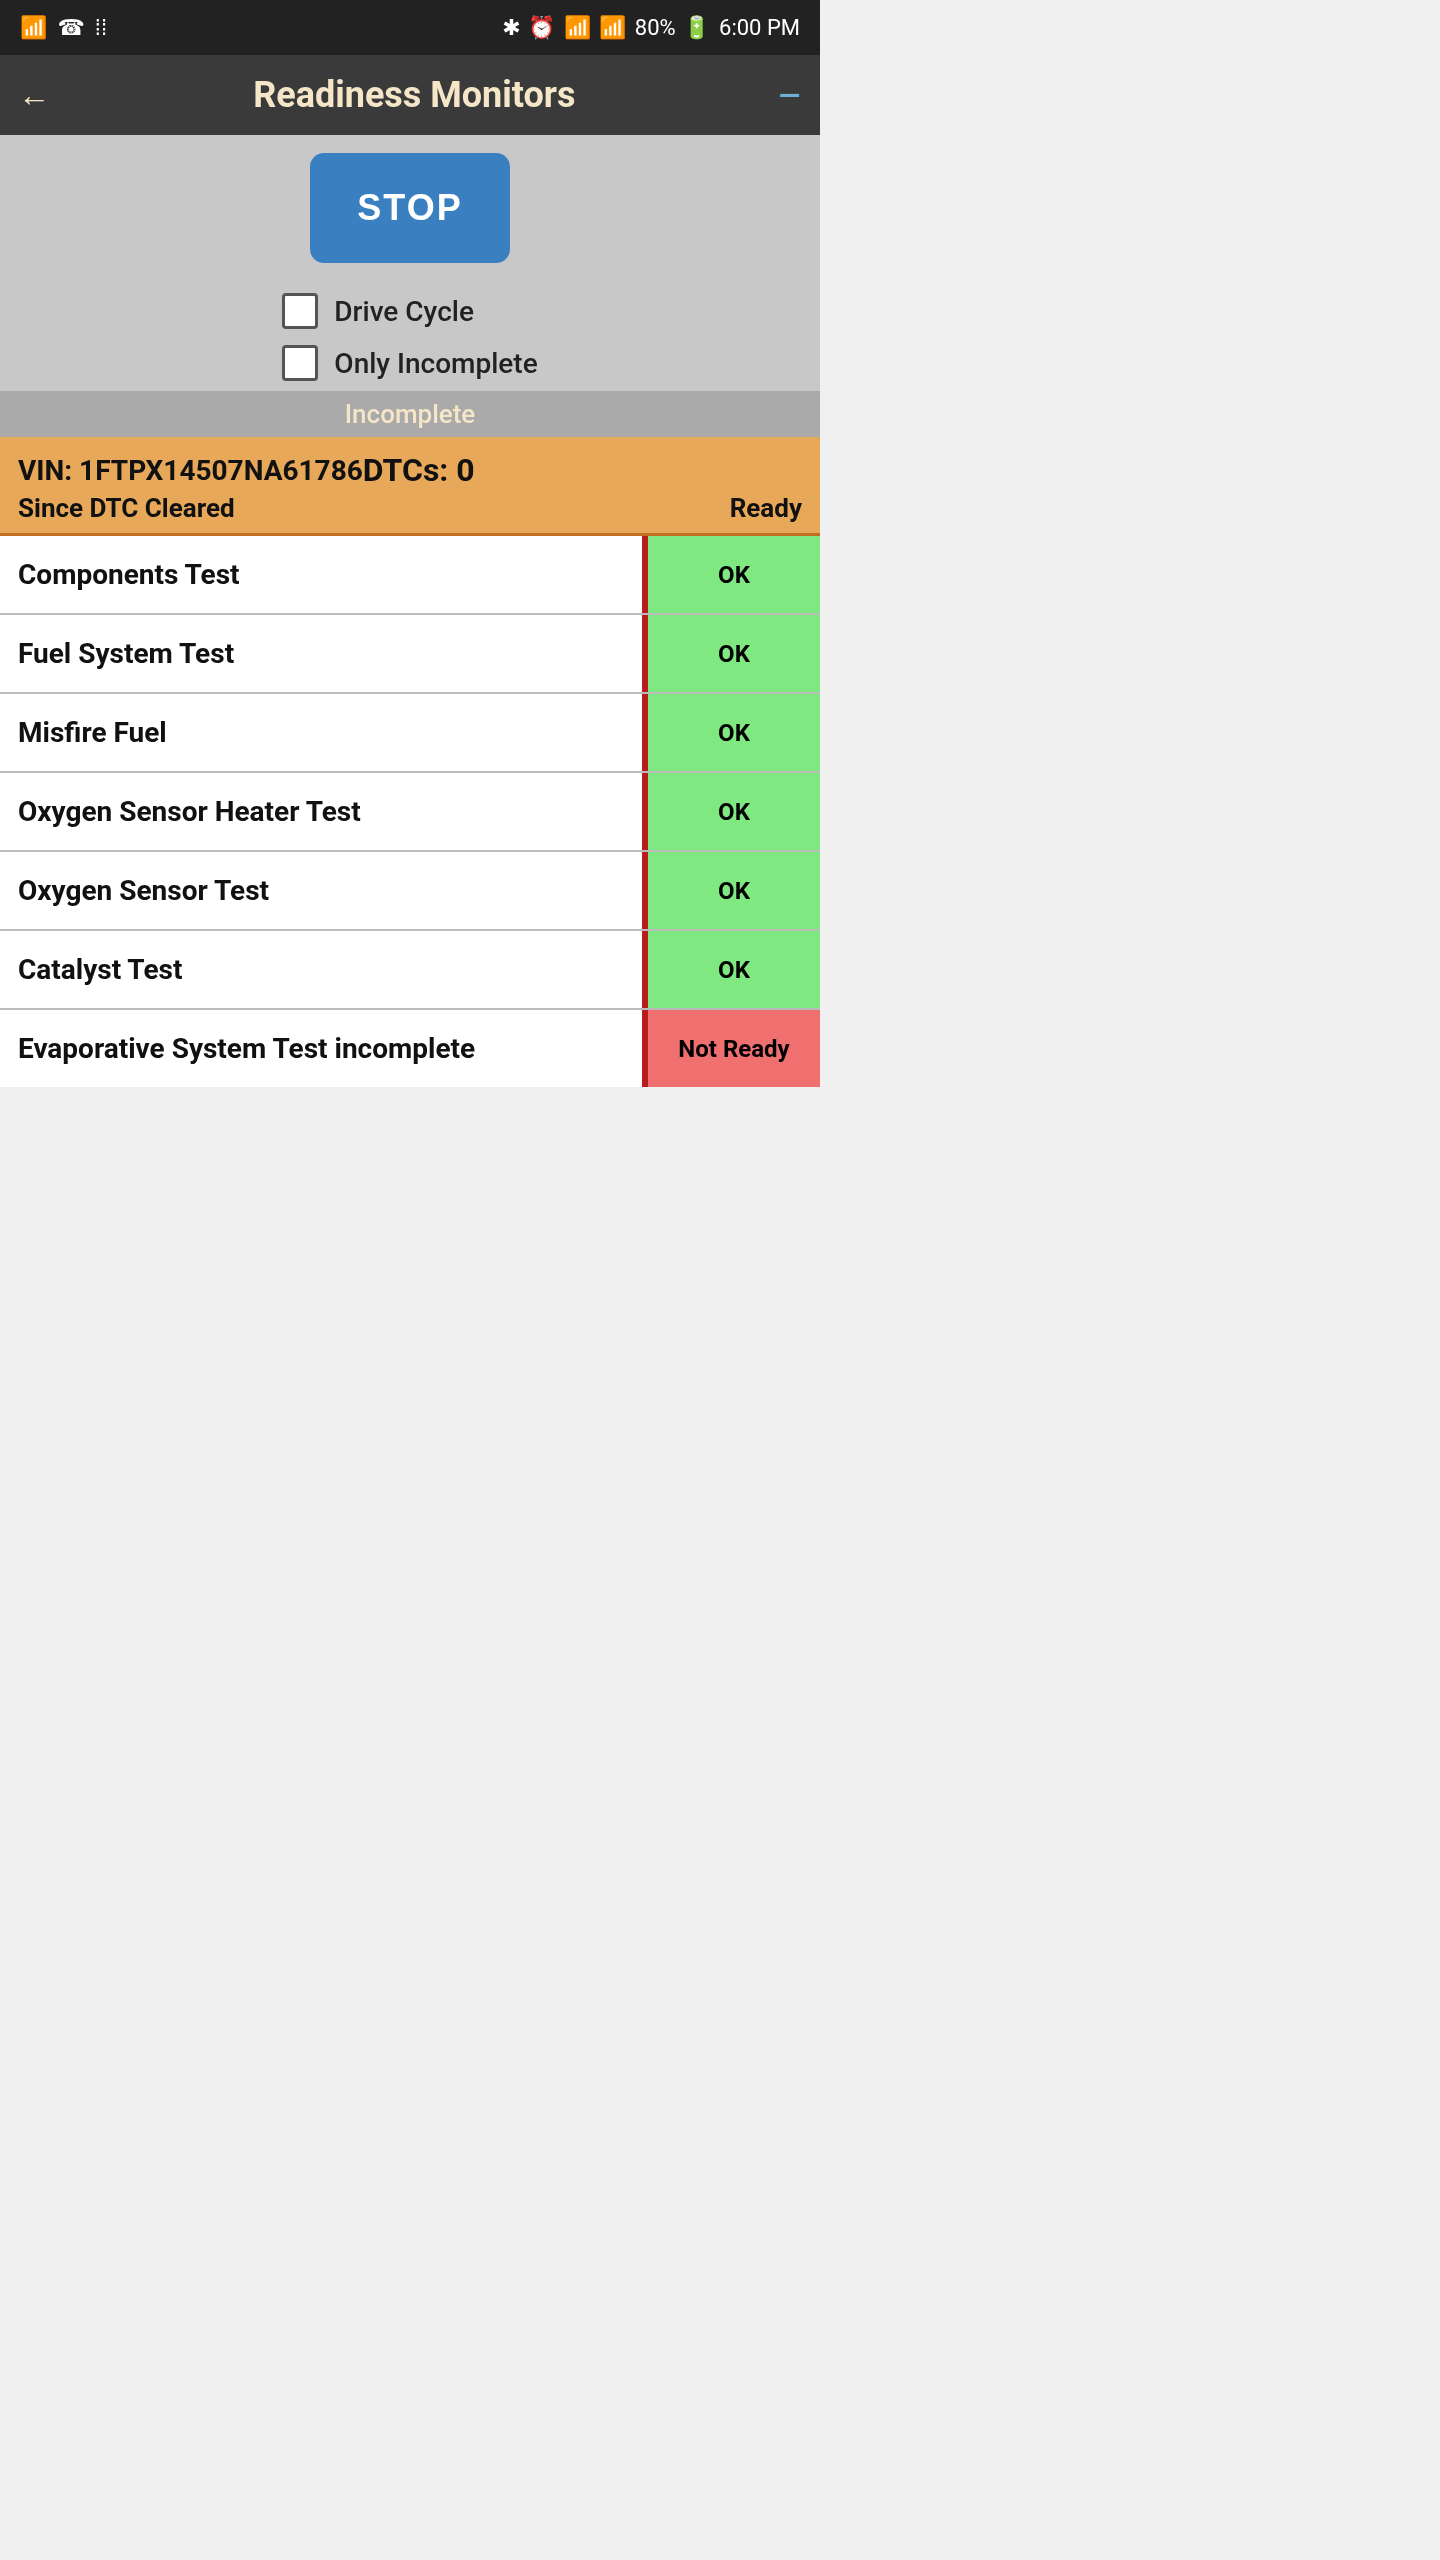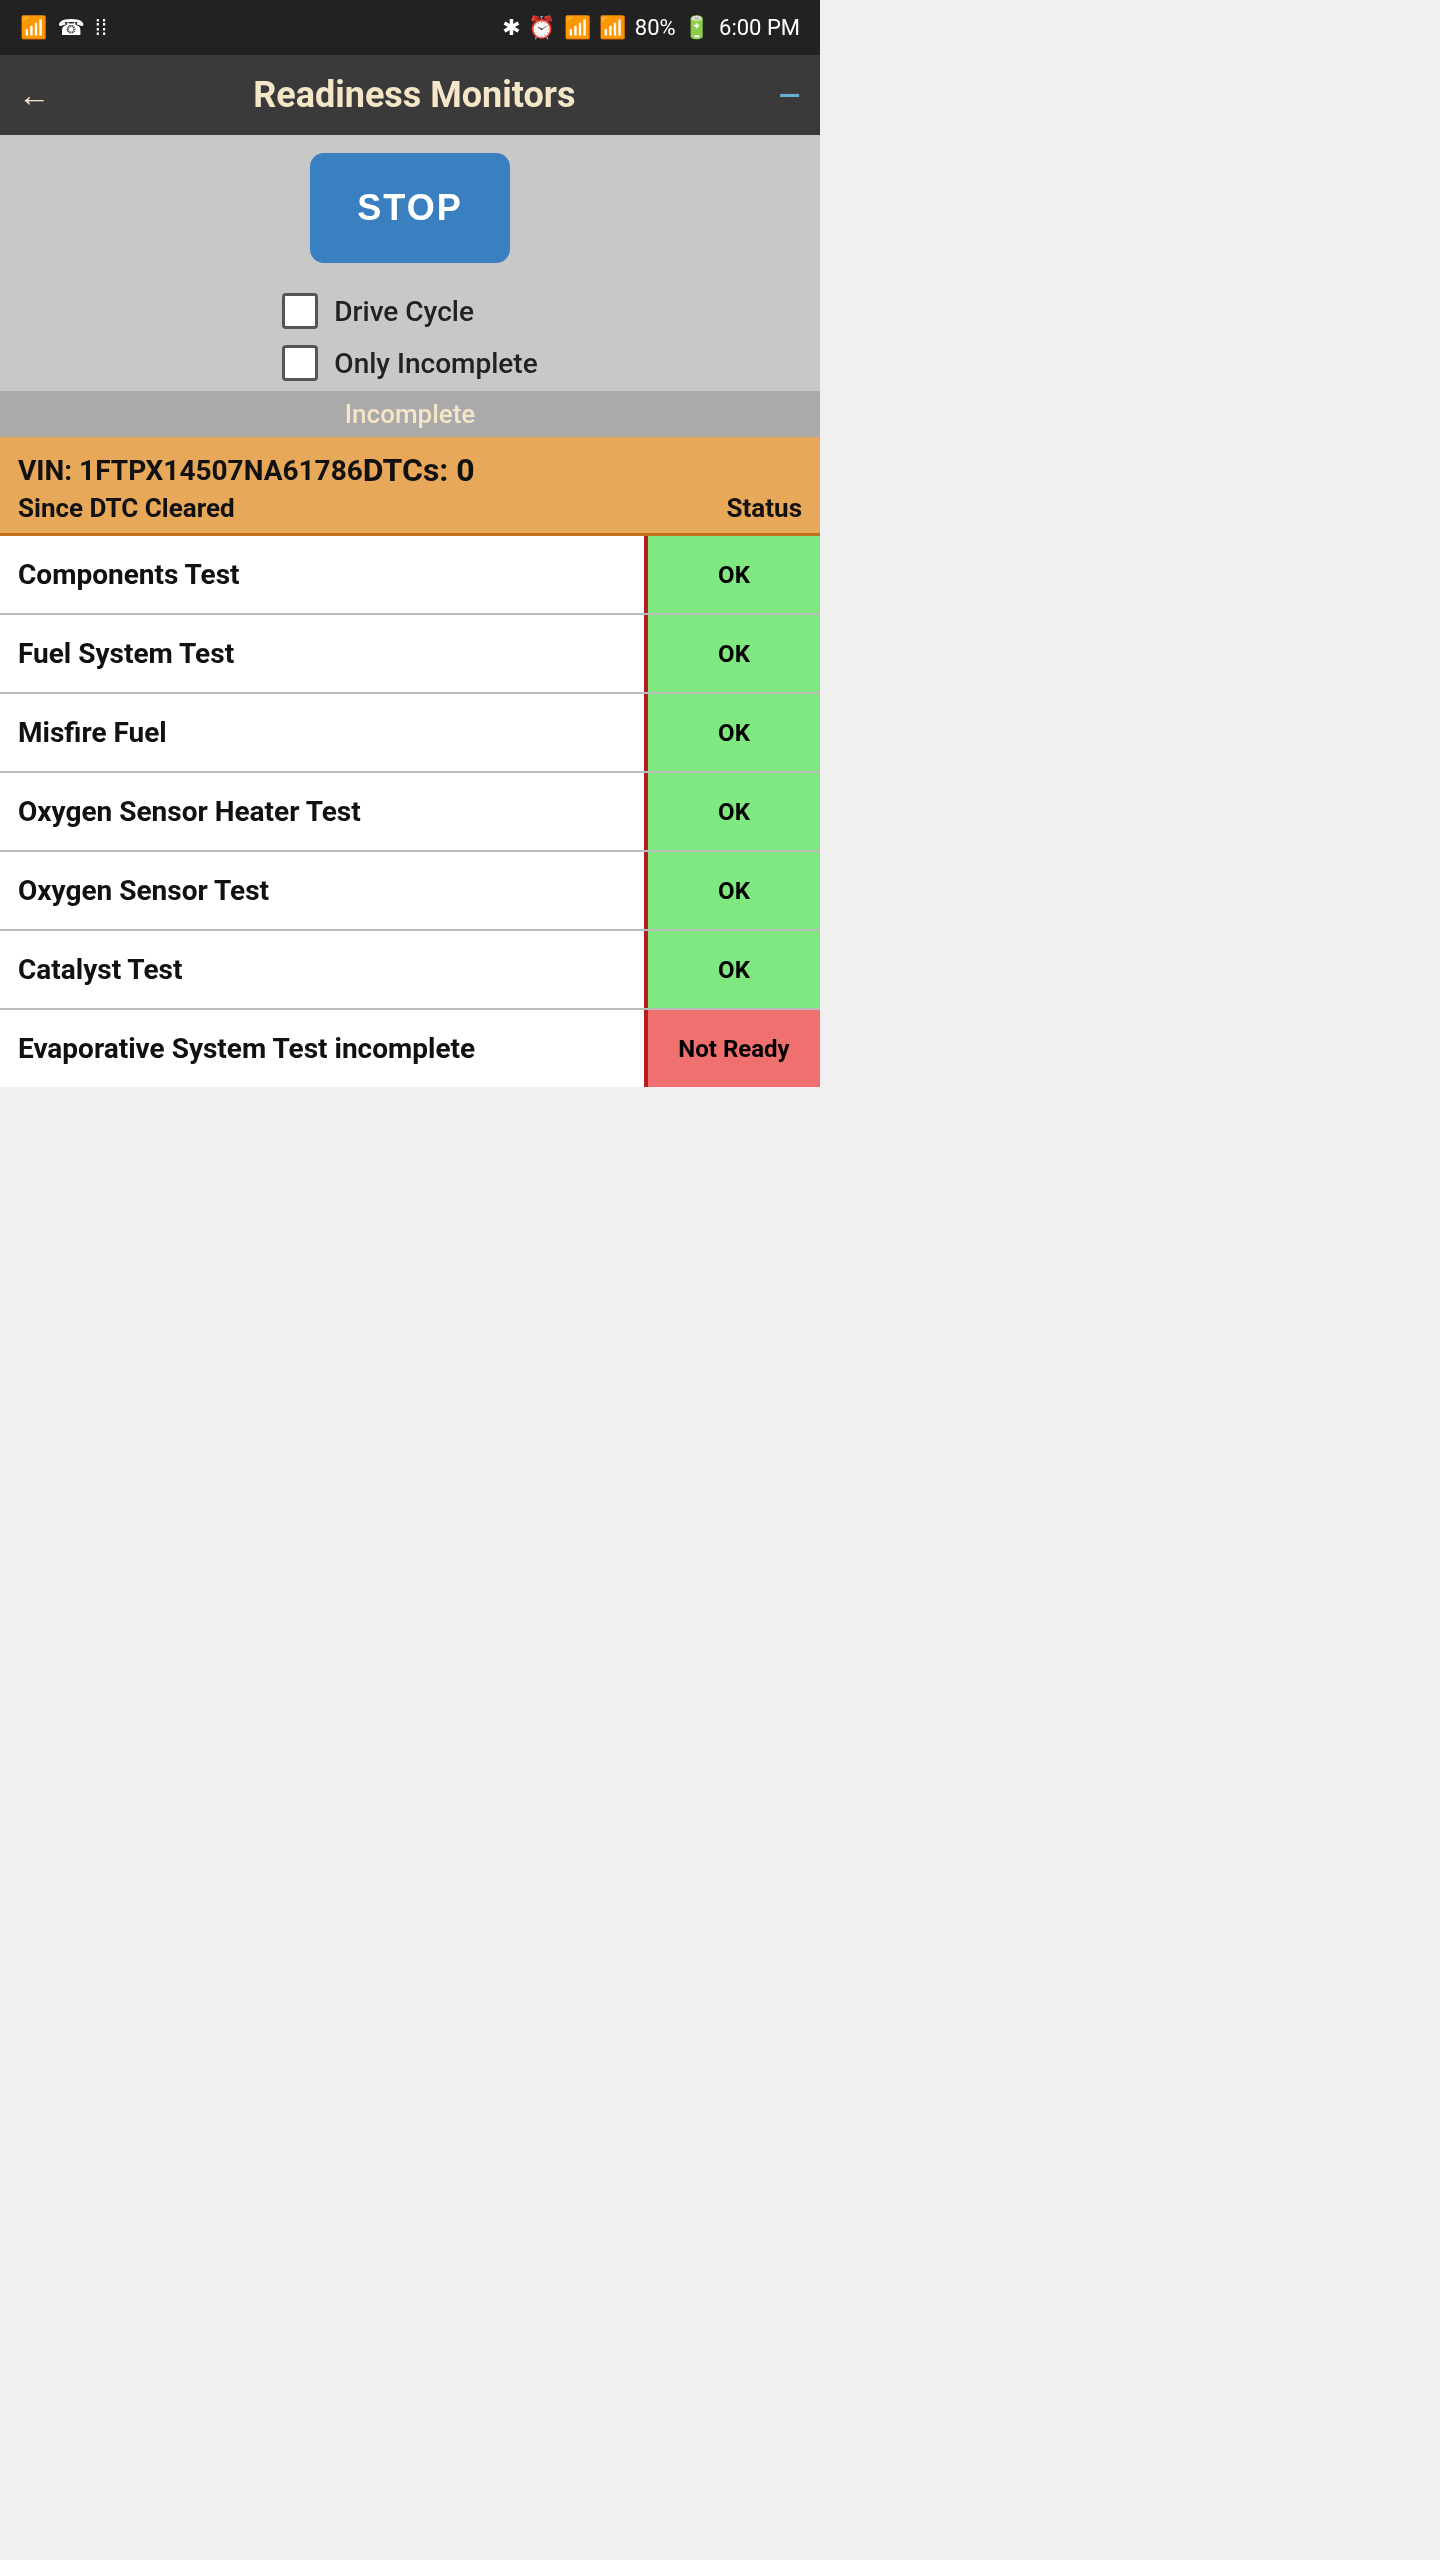--- a/index.html
+++ b/index.html
@@ -163,21 +163,21 @@
     }
     .table-row:last-child {
       border-bottom: none;
     }
     .row-name {
       flex: 1;
       font-size: 28px;
       font-weight: bold;
       color: #111;
       padding: 22px 18px;
-      border-right: 4px solid #b91c1c;
+      border-right: 6px solid #b91c1c;
       display: flex;
       align-items: center;
     }
     .row-status {
       width: 172px;
       display: flex;
       align-items: center;
       justify-content: center;
       font-size: 24px;
       font-weight: bold;
@@ -240,21 +240,21 @@
   <span>Incomplete</span>
 </div>
 
 <div class="vin-header">
   <div class="vin-row">
     <span class="vin-text">VIN: 1FTPX14507NA61786</span>
     <span class="dtc-text">DTCs: 0</span>
   </div>
   <div class="since-row">
     <span class="since-text">Since DTC Cleared</span>
-    <span class="status-label">Status</span>
+    <span class="status-label">Ready</span>
   </div>
 </div>
 
 <div class="table-body" id="monitor-table">
 <div class="table-row">
       <div class="row-name">Components Test</div>
       <div class="row-status status-ok">OK</div>
     </div>
     <div class="table-row">
       <div class="row-name">Fuel System Test</div>

